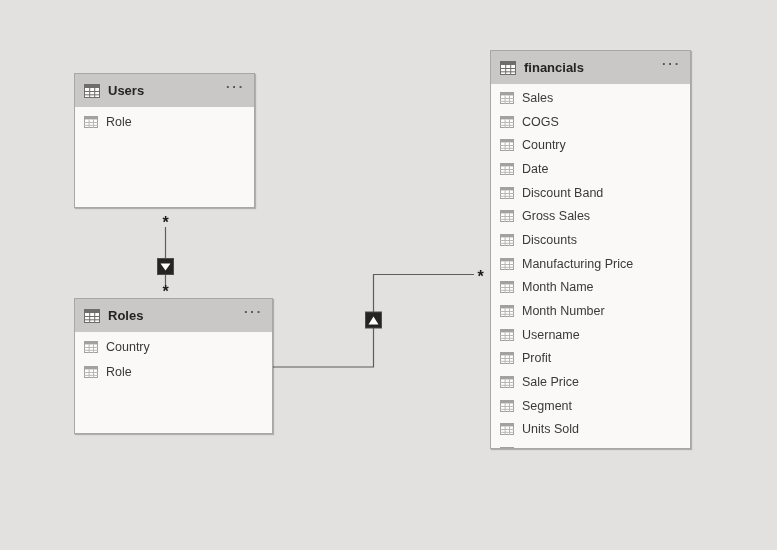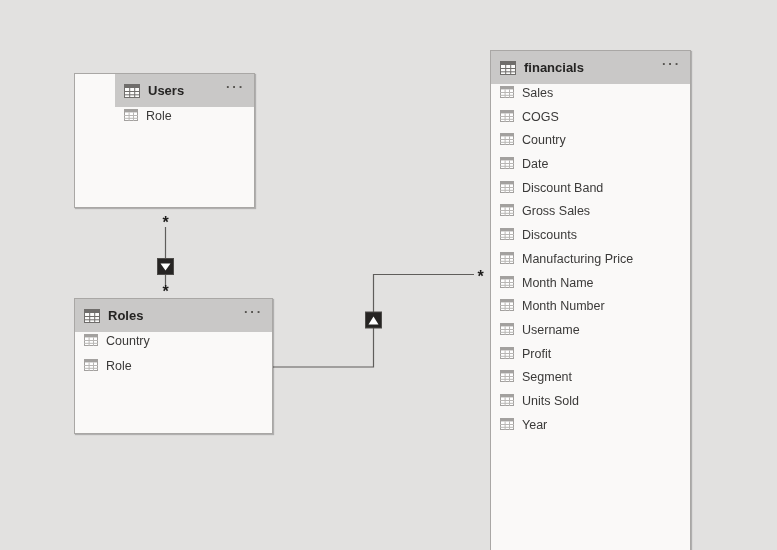--- a/index.html
+++ b/index.html
@@ -43,21 +43,21 @@
   }
   .menu-dots{
     margin-left:auto;
     color:#55534f;font-size:13px;font-weight:bold;
     letter-spacing:2px;line-height:1;
     align-self:flex-start;margin-top:6px;
     cursor:pointer;
   }
   .card-body{flex:1;padding-top:2px;overflow:hidden;}
   .field-row{
-    display:flex;align-items:flex-start;gap:8px;
+    display:flex;align-items:center;gap:8px;
     padding:0 9px;box-sizing:border-box;
   }
   .rows-sm .field-row{height:25px;}
   .rows-lg .field-row{height:23.7px;}
   .field-label{
     font-size:12.5px;color:var(--field-text);white-space:nowrap;
   }
   .tbl-icon,.field-icon{flex:0 0 auto;display:inline-flex;}
 </style>
 </head>
@@ -77,21 +77,21 @@
 
     <polyline points="272,367 373.5,367 373.5,274.5 474,274.5" fill="none" stroke="#5f5d5b" stroke-width="1.2"></polyline>
     <text x="264.5" y="374" text-anchor="middle" font-size="16" font-weight="bold" fill="#1c1b1a">*</text>
     <text x="480.5" y="282" text-anchor="middle" font-size="16" font-weight="bold" fill="#1c1b1a">*</text>
     <g>
       <rect x="365.5" y="312" width="16" height="16" fill="#262423" stroke="#4d4b49" stroke-width="1"></rect>
       <polygon points="368.5,324.5 378.5,324.5 373.5,316.5" fill="#ffffff"></polygon>
     </g>
   </svg>
 
-  <div class="table-card rows-sm" style="left:74px;top:73px;width:181px;height:135px;padding-left:40px;">
+  <div class="table-card rows-sm" style="left:74px;top:73px;width:181px;height:135px;">
     <div class="card-header">
       <span class="tbl-icon">
         <svg width="16" height="14" viewBox="0 0 16 14">
           <rect x="0.5" y="0.5" width="15" height="13" fill="#fbfbfa" stroke="#6f6d6b"></rect>
           <rect x="0" y="0" width="16" height="4" fill="#6f6d6b"></rect>
           <rect x="5.2" y="4" width="1" height="10" fill="#6f6d6b"></rect>
           <rect x="10.2" y="4" width="1" height="10" fill="#6f6d6b"></rect>
           <rect x="0" y="7" width="16" height="1" fill="#6f6d6b"></rect>
           <rect x="0" y="10.3" width="16" height="1" fill="#6f6d6b"></rect>
         </svg>
@@ -154,21 +154,21 @@
               <rect x="9" y="3.4" width="1" height="8.6" fill="#b9b7b5"></rect>
               <rect x="0" y="6" width="14" height="1" fill="#b9b7b5"></rect>
               <rect x="0" y="8.8" width="14" height="1" fill="#b9b7b5"></rect>
             </svg>
           </span>
           <span class="field-label">Role</span>
         </div>
       </div>
   </div>
 
-  <div class="table-card rows-lg" style="left:490px;top:50px;width:201px;height:501px;">
+  <div class="table-card rows-lg" style="left:490px;top:50px;width:201px;height:399px;">
     <div class="card-header">
       <span class="tbl-icon">
         <svg width="16" height="14" viewBox="0 0 16 14">
           <rect x="0.5" y="0.5" width="15" height="13" fill="#fbfbfa" stroke="#6f6d6b"></rect>
           <rect x="0" y="0" width="16" height="4" fill="#6f6d6b"></rect>
           <rect x="5.2" y="4" width="1" height="10" fill="#6f6d6b"></rect>
           <rect x="10.2" y="4" width="1" height="10" fill="#6f6d6b"></rect>
           <rect x="0" y="7" width="16" height="1" fill="#6f6d6b"></rect>
           <rect x="0" y="10.3" width="16" height="1" fill="#6f6d6b"></rect>
         </svg>
@@ -337,20 +337,33 @@
           <span class="field-icon">
             <svg width="14" height="12" viewBox="0 0 14 12">
               <rect x="0.5" y="0.5" width="13" height="11" fill="#ffffff" stroke="#a3a19f"></rect>
               <rect x="0" y="0" width="14" height="3.4" fill="#a3a19f"></rect>
               <rect x="4.6" y="3.4" width="1" height="8.6" fill="#b9b7b5"></rect>
               <rect x="9" y="3.4" width="1" height="8.6" fill="#b9b7b5"></rect>
               <rect x="0" y="6" width="14" height="1" fill="#b9b7b5"></rect>
               <rect x="0" y="8.8" width="14" height="1" fill="#b9b7b5"></rect>
             </svg>
           </span>
+          <span class="field-label">Sale Price</span>
+        </div>
+        <div class="field-row">
+          <span class="field-icon">
+            <svg width="14" height="12" viewBox="0 0 14 12">
+              <rect x="0.5" y="0.5" width="13" height="11" fill="#ffffff" stroke="#a3a19f"></rect>
+              <rect x="0" y="0" width="14" height="3.4" fill="#a3a19f"></rect>
+              <rect x="4.6" y="3.4" width="1" height="8.6" fill="#b9b7b5"></rect>
+              <rect x="9" y="3.4" width="1" height="8.6" fill="#b9b7b5"></rect>
+              <rect x="0" y="6" width="14" height="1" fill="#b9b7b5"></rect>
+              <rect x="0" y="8.8" width="14" height="1" fill="#b9b7b5"></rect>
+            </svg>
+          </span>
           <span class="field-label">Segment</span>
         </div>
         <div class="field-row">
           <span class="field-icon">
             <svg width="14" height="12" viewBox="0 0 14 12">
               <rect x="0.5" y="0.5" width="13" height="11" fill="#ffffff" stroke="#a3a19f"></rect>
               <rect x="0" y="0" width="14" height="3.4" fill="#a3a19f"></rect>
               <rect x="4.6" y="3.4" width="1" height="8.6" fill="#b9b7b5"></rect>
               <rect x="9" y="3.4" width="1" height="8.6" fill="#b9b7b5"></rect>
               <rect x="0" y="6" width="14" height="1" fill="#b9b7b5"></rect>

